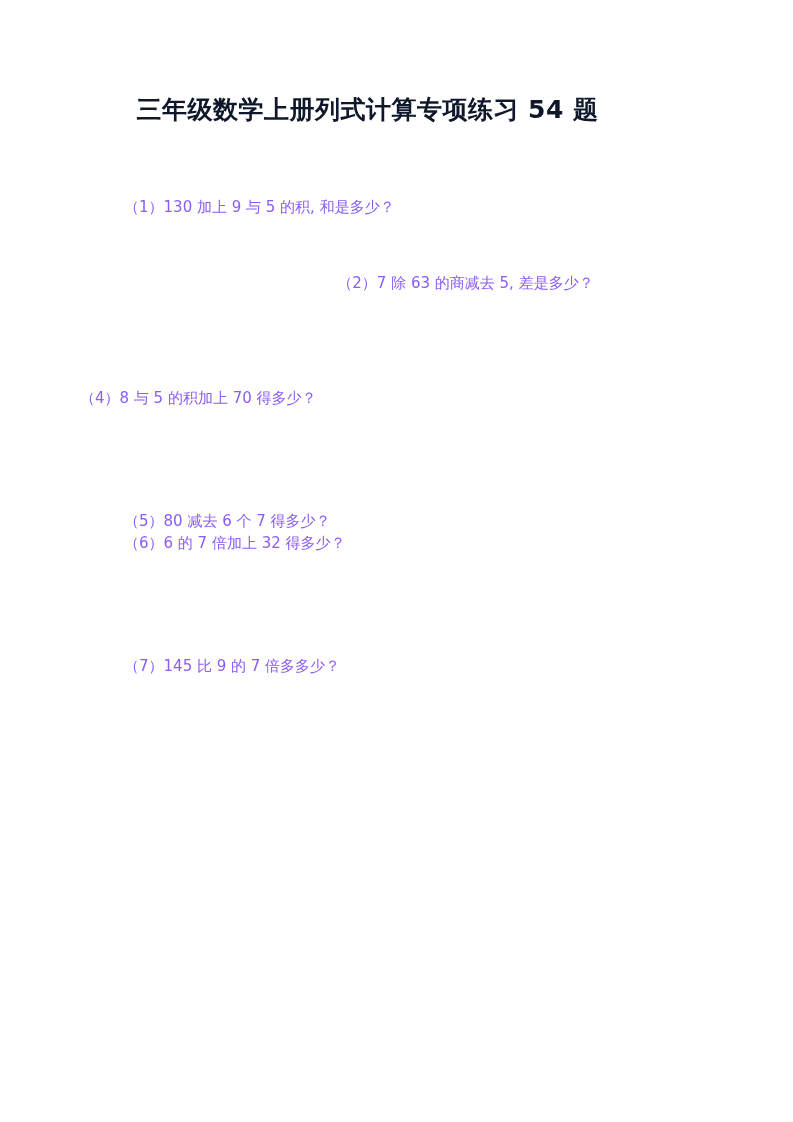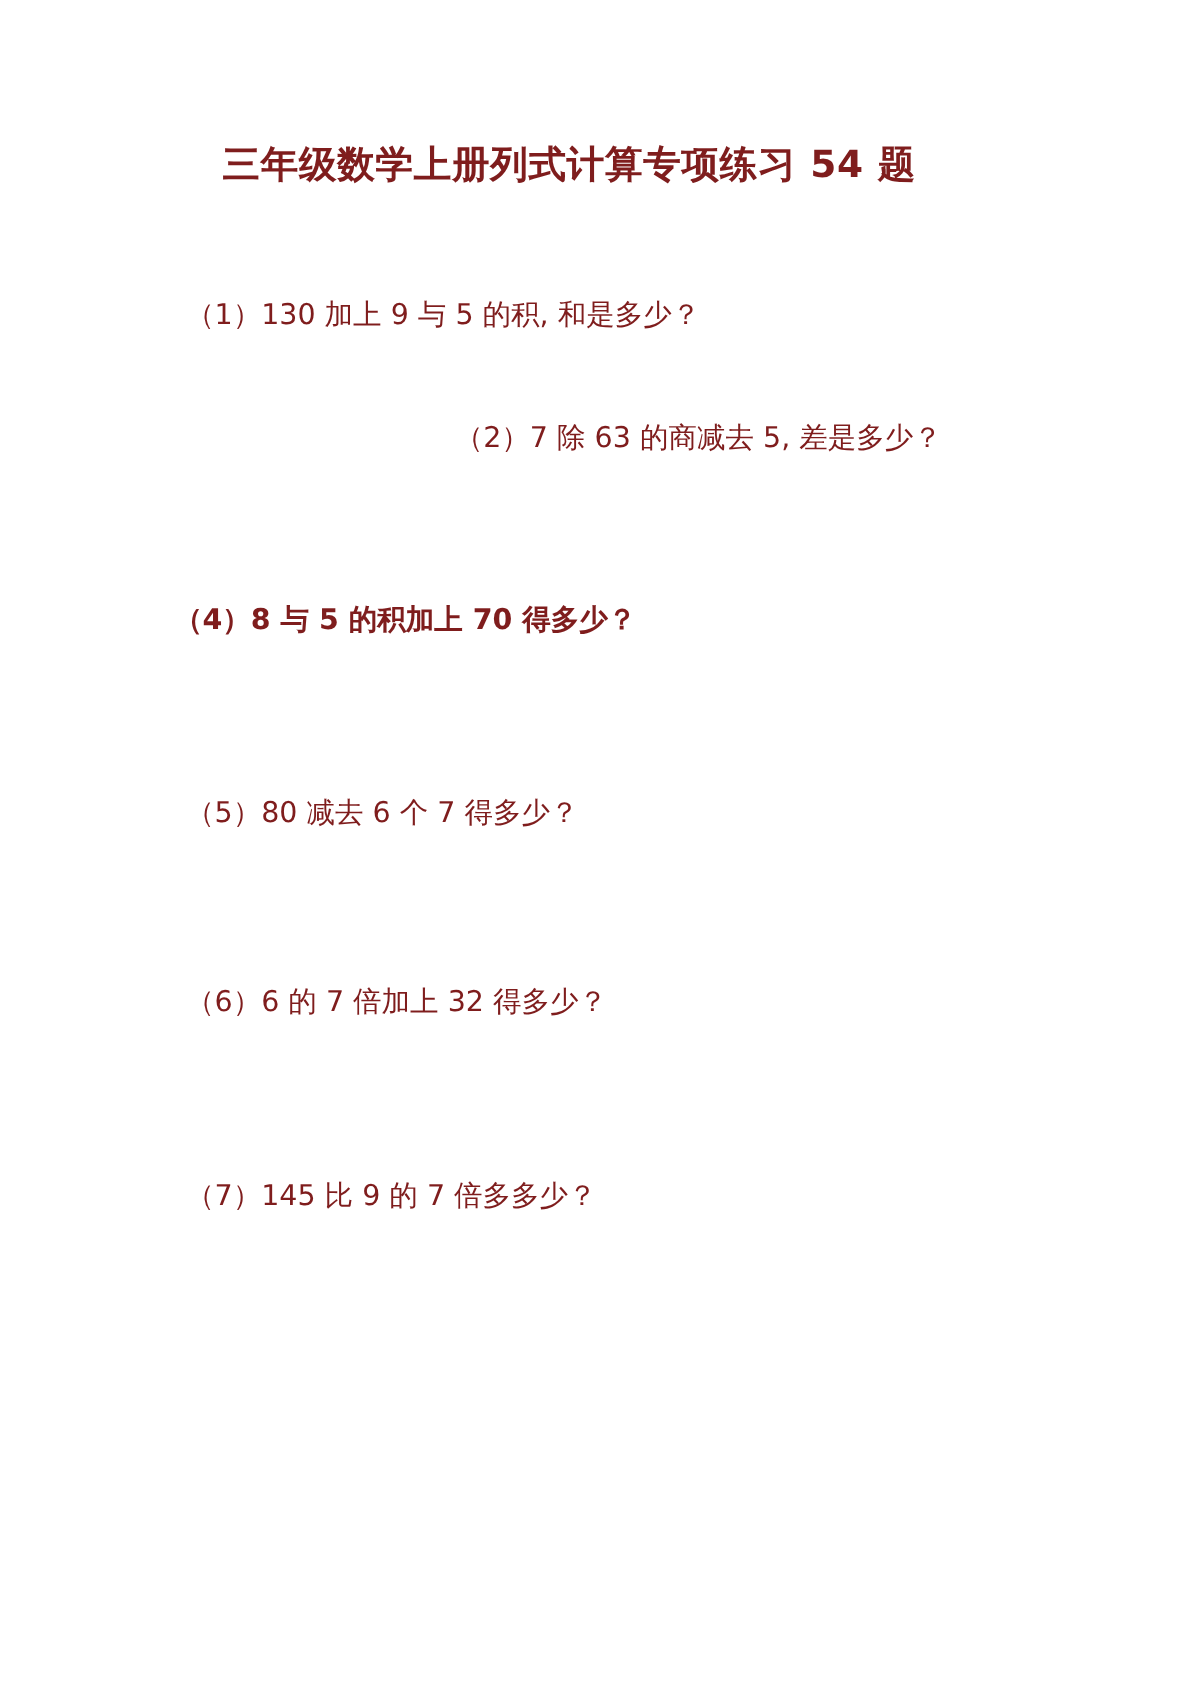--- a/index.html
+++ b/index.html
@@ -17,52 +17,52 @@
   .page {
     position: relative;
     width: 793px;
     height: 1122px;
     box-sizing: border-box;
     padding: 0;
   }
   .doc-title {
     position: absolute;
     top: 93px;
-    left: 12px;
+    left: 0;
     width: 735px;
     text-align: center;
     font-family: "DejaVu Sans", "Liberation Sans", sans-serif;
     font-weight: bold;
     font-size: 25px;
     letter-spacing: 0.5px;
-    color: #7f1d1d;
+    color: #0f172a;
   }
   .questions {
     position: absolute;
     top: 196px;
     left: 0;
     width: 793px;
   }
   .q-item {
     font-family: "DejaVu Sans", "Liberation Sans", sans-serif;
-    font-size: 19px;
-    color: #7f1d1d;
+    font-size: 15px;
+    color: #8b5cf6;
     line-height: 1.5;
     white-space: nowrap;
   }
 </style>
 </head>
 <body>
 
 <div class="page">
 
   <div class="doc-title">三年级数学上册列式计算专项练习 54 题</div>
 
   <div class="questions">
     <div class="q-item" style="margin-left: 124px; margin-top: 0px;">（1）130 加上 9 与 5 的积, 和是多少？</div>
     <div class="q-item" style="margin-left: 138px; margin-top: 53px; text-align: center;">（2）7 除 63 的商减去 5, 差是多少？</div>
-    <div class="q-item" style="margin-left: 116px; margin-top: 93px; font-weight: bold;">（4）8 与 5 的积加上 70 得多少？</div>
+    <div class="q-item" style="margin-left: 80px; margin-top: 93px;">（4）8 与 5 的积加上 70 得多少？</div>
     <div class="q-item" style="margin-left: 124px; margin-top: 100px;">（5）80 减去 6 个 7 得多少？</div>
-    <div class="q-item" style="margin-left: 124px; margin-top: 98px;">（6）6 的 7 倍加上 32 得多少？</div>
+    <div class="q-item" style="margin-left: 124px; ">（6）6 的 7 倍加上 32 得多少？</div>
     <div class="q-item" style="margin-left: 124px; margin-top: 100px;">（7）145 比 9 的 7 倍多多少？</div>
   </div>
 
 </div>
 
 </body></html>

